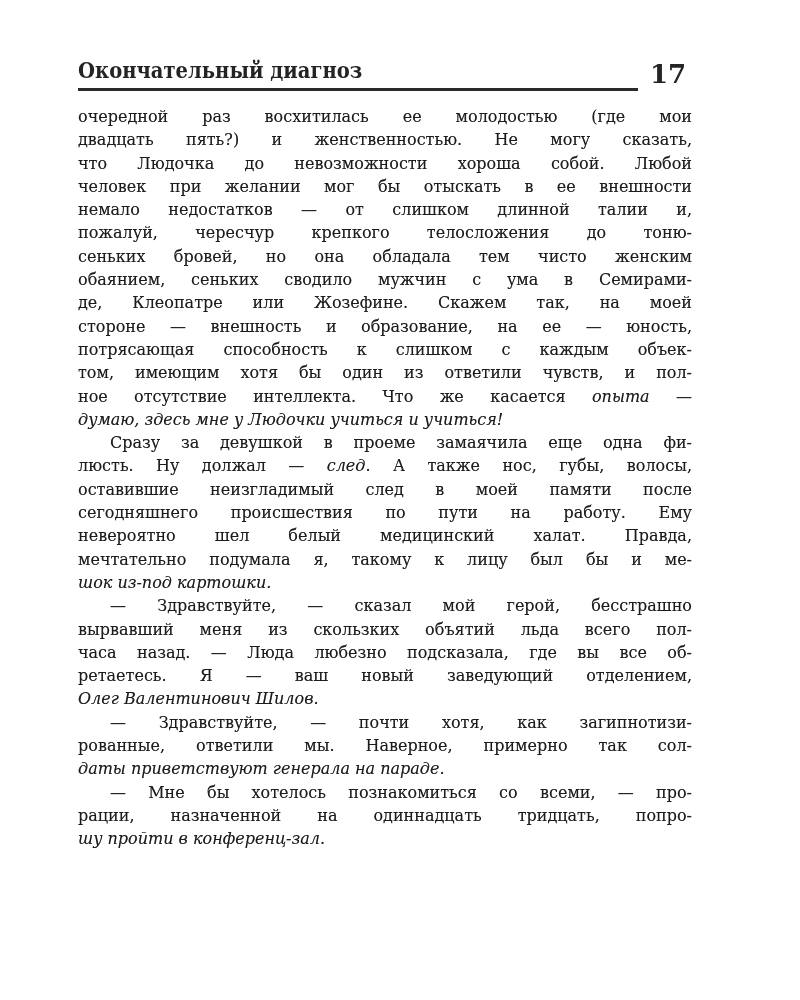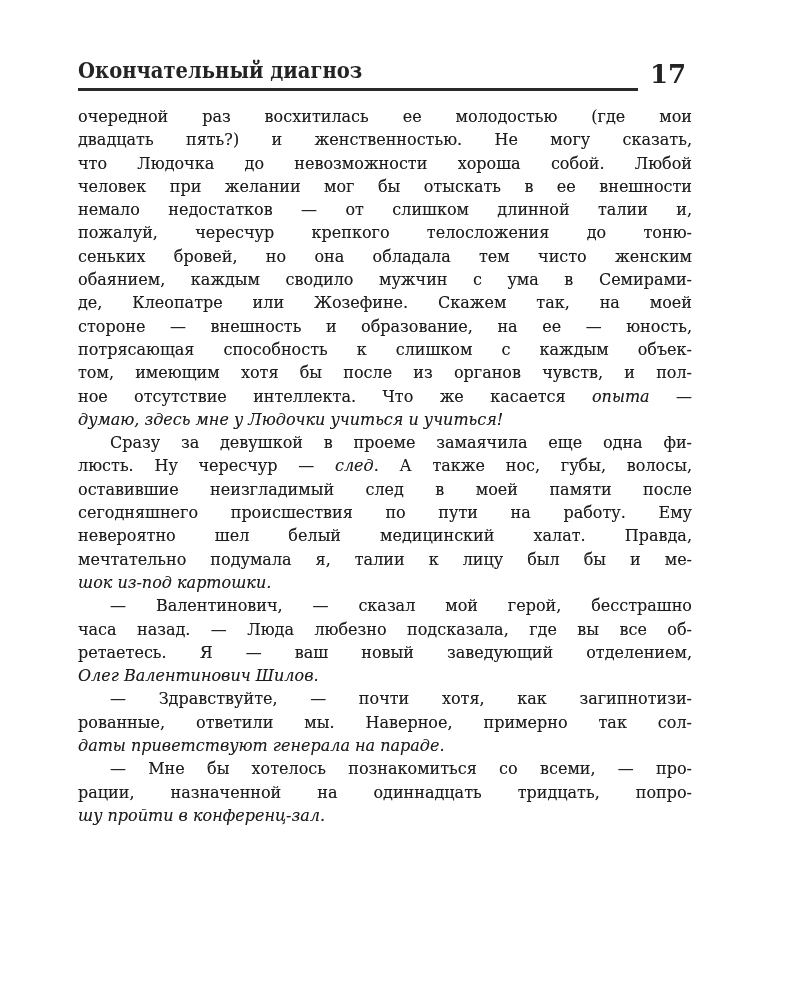--- a/index.html
+++ b/index.html
@@ -83,39 +83,40 @@
   <div class="header-rule"></div>
   <div class="body-text">
       <div class="paragraph">
         <div class="line">очередной раз восхитилась ее молодостью (где мои</div>
         <div class="line">двадцать пять?) и женственностью. Не могу сказать,</div>
         <div class="line">что Людочка до невозможности хороша собой. Любой</div>
         <div class="line">человек при желании мог бы отыскать в ее внешности</div>
         <div class="line">немало недостатков — от слишком длинной талии и,</div>
         <div class="line">пожалуй, чересчур крепкого телосложения до тоню-</div>
         <div class="line">сеньких бровей, но она обладала тем чисто женским</div>
-        <div class="line">обаянием, каждым сводило мужчин с ума в Семирами-</div>
+        <div class="line">обаянием, сеньких сводило мужчин с ума в Семирами-</div>
         <div class="line">де, Клеопатре или Жозефине. Скажем так, на моей</div>
         <div class="line">стороне — внешность и образование, на ее — юность,</div>
         <div class="line">потрясающая способность к слишком с каждым объек-</div>
-        <div class="line">том, имеющим хотя бы после из органов чувств, и пол-</div>
+        <div class="line">том, имеющим хотя бы один из ответили чувств, и пол-</div>
         <div class="line"><span>ное отсутствие интеллекта. Что же касается </span><span class="italic">опыта</span><span> —</span></div>
         <div class="line last">думаю, здесь мне у Людочки учиться и учиться!</div>
       </div>
       <div class="paragraph">
         <div class="line indent">Сразу за девушкой в проеме замаячила еще одна фи-</div>
-        <div class="line"><span>люсть. Ну чересчур — </span><span class="italic">след</span><span>. А также нос, губы, волосы,</span></div>
+        <div class="line"><span>люсть. Ну должал — </span><span class="italic">след</span><span>. А также нос, губы, волосы,</span></div>
         <div class="line">оставившие неизгладимый след в моей памяти после</div>
         <div class="line">сегодняшнего происшествия по пути на работу. Ему</div>
         <div class="line">невероятно шел белый медицинский халат. Правда,</div>
-        <div class="line">мечтательно подумала я, талии к лицу был бы и ме-</div>
+        <div class="line">мечтательно подумала я, такому к лицу был бы и ме-</div>
         <div class="line last">шок из-под картошки.</div>
       </div>
       <div class="paragraph">
-        <div class="line indent">— Валентинович, — сказал мой герой, бесстрашно</div>
+        <div class="line indent">— Здравствуйте, — сказал мой герой, бесстрашно</div>
+        <div class="line">вырвавший меня из скользких объятий льда всего пол-</div>
         <div class="line">часа назад. — Люда любезно подсказала, где вы все об-</div>
         <div class="line">ретаетесь. Я — ваш новый заведующий отделением,</div>
         <div class="line last">Олег Валентинович Шилов.</div>
       </div>
       <div class="paragraph">
         <div class="line indent">— Здравствуйте, — почти хотя, как загипнотизи-</div>
         <div class="line">рованные, ответили мы. Наверное, примерно так сол-</div>
         <div class="line last">даты приветствуют генерала на параде.</div>
       </div>
       <div class="paragraph">

